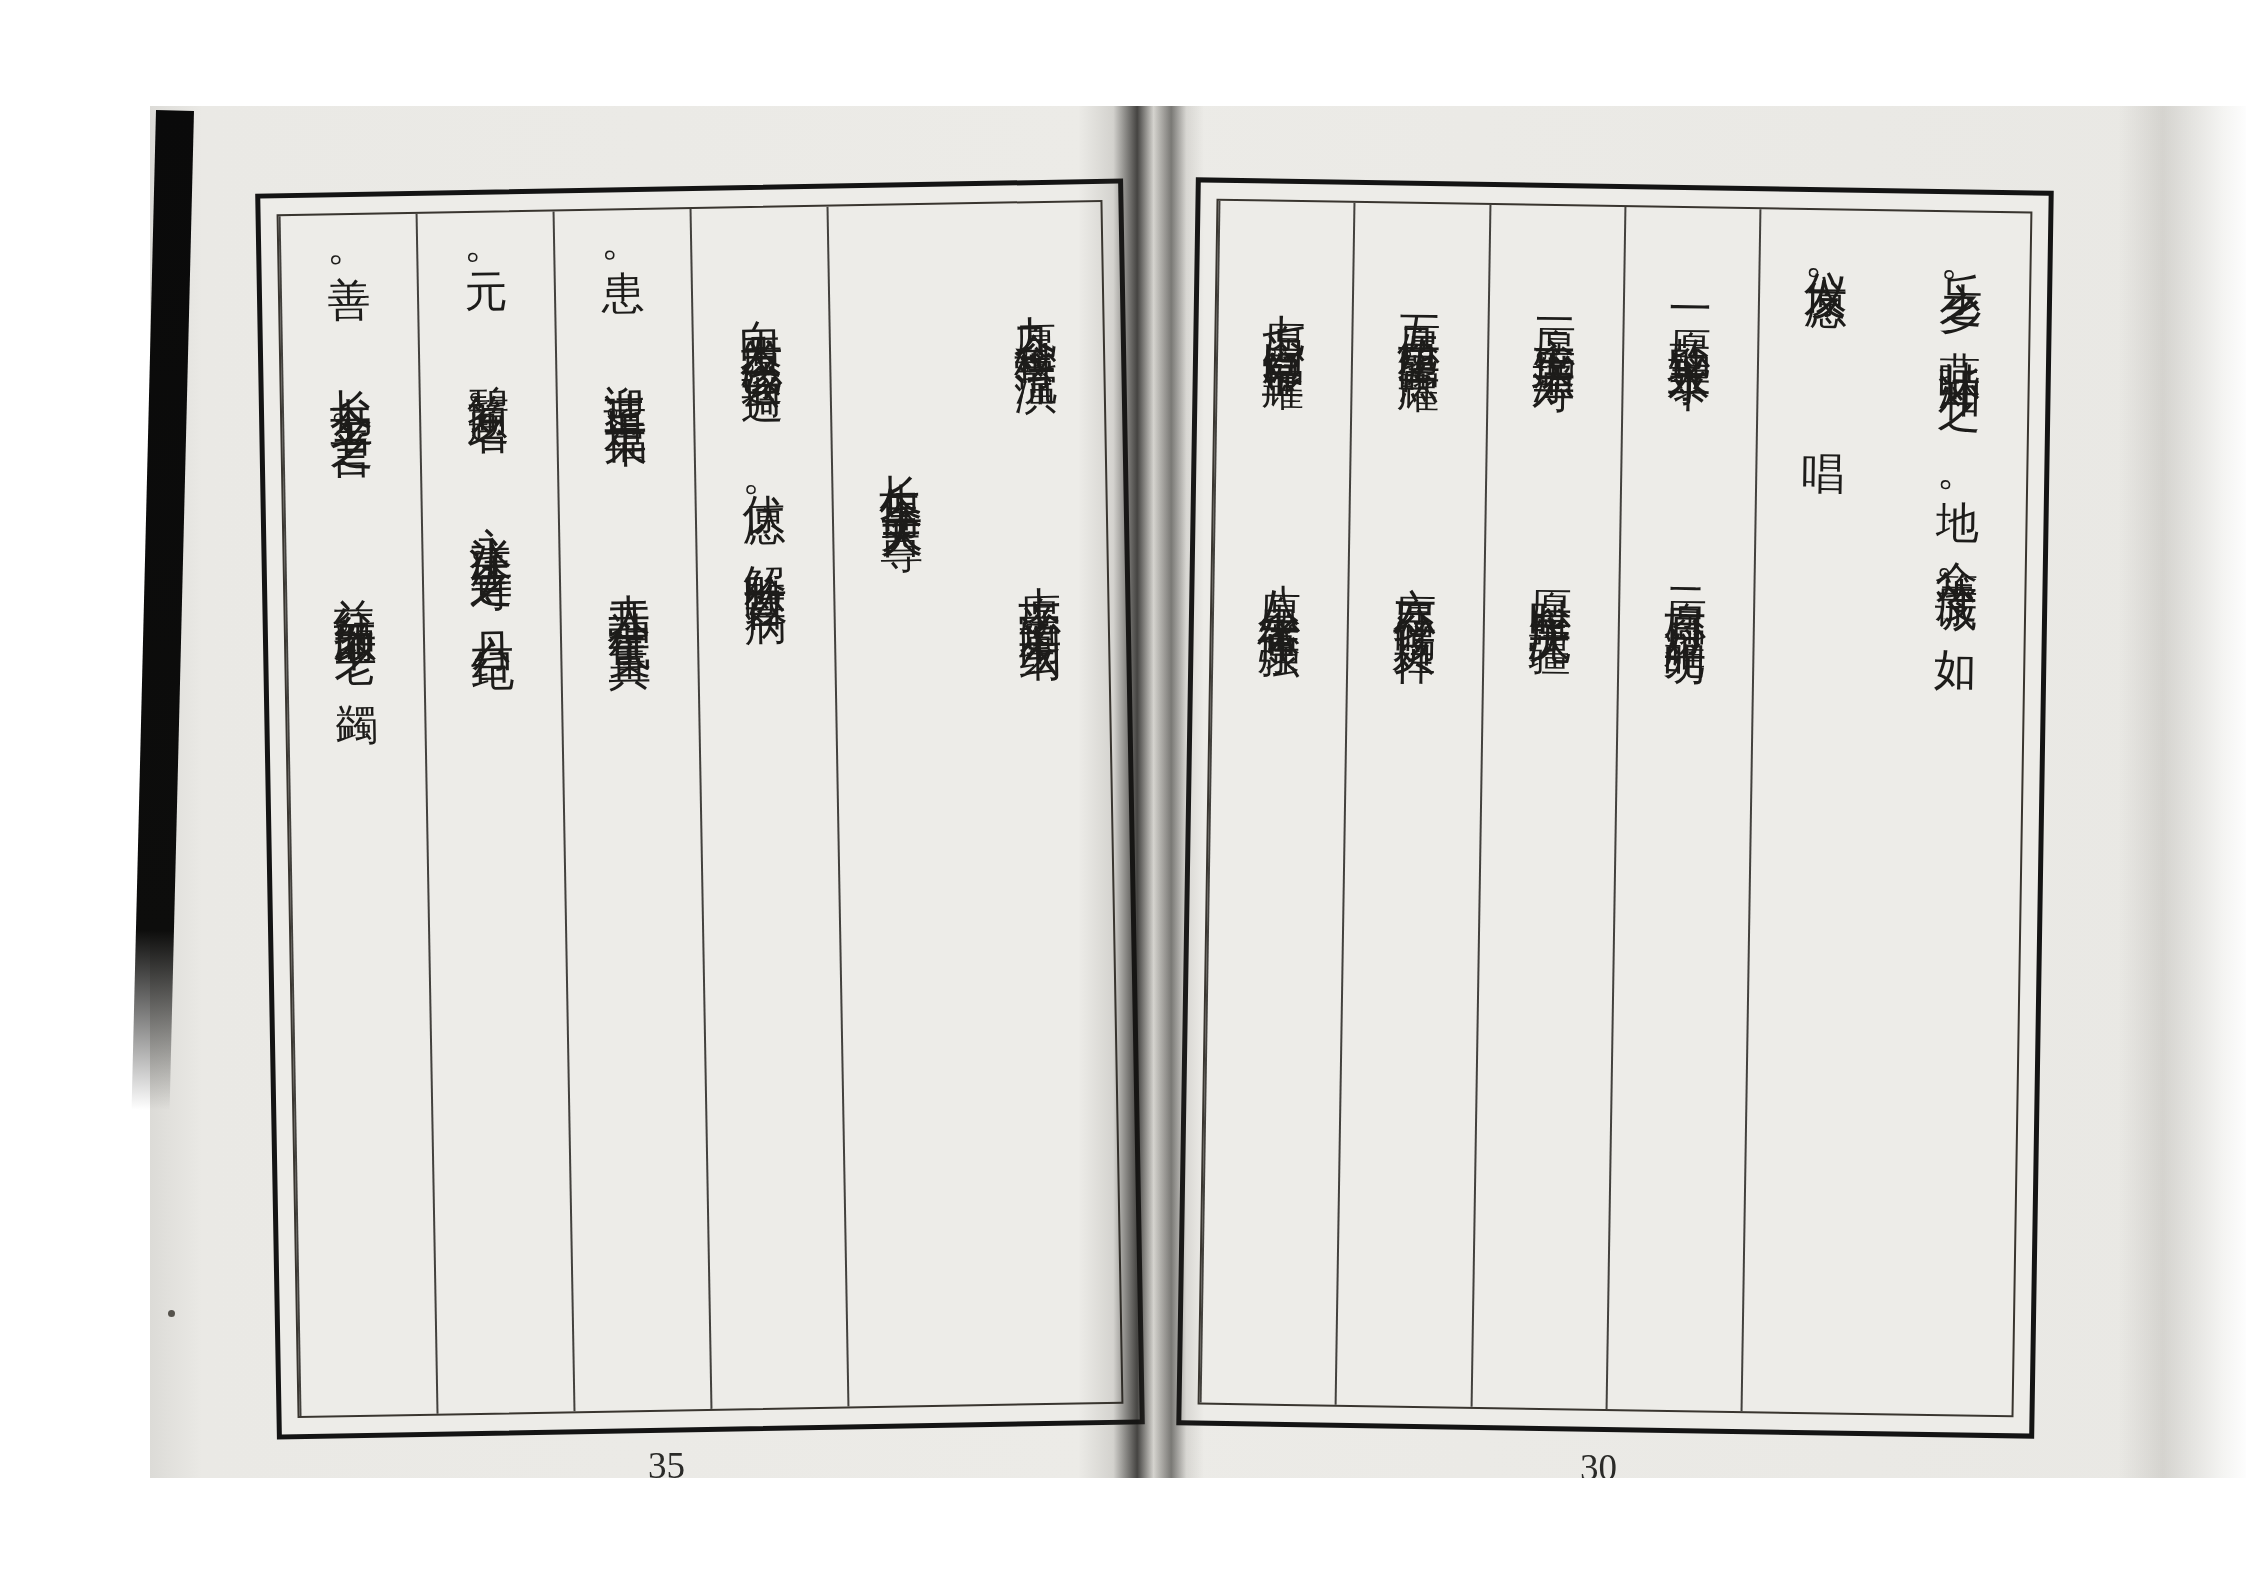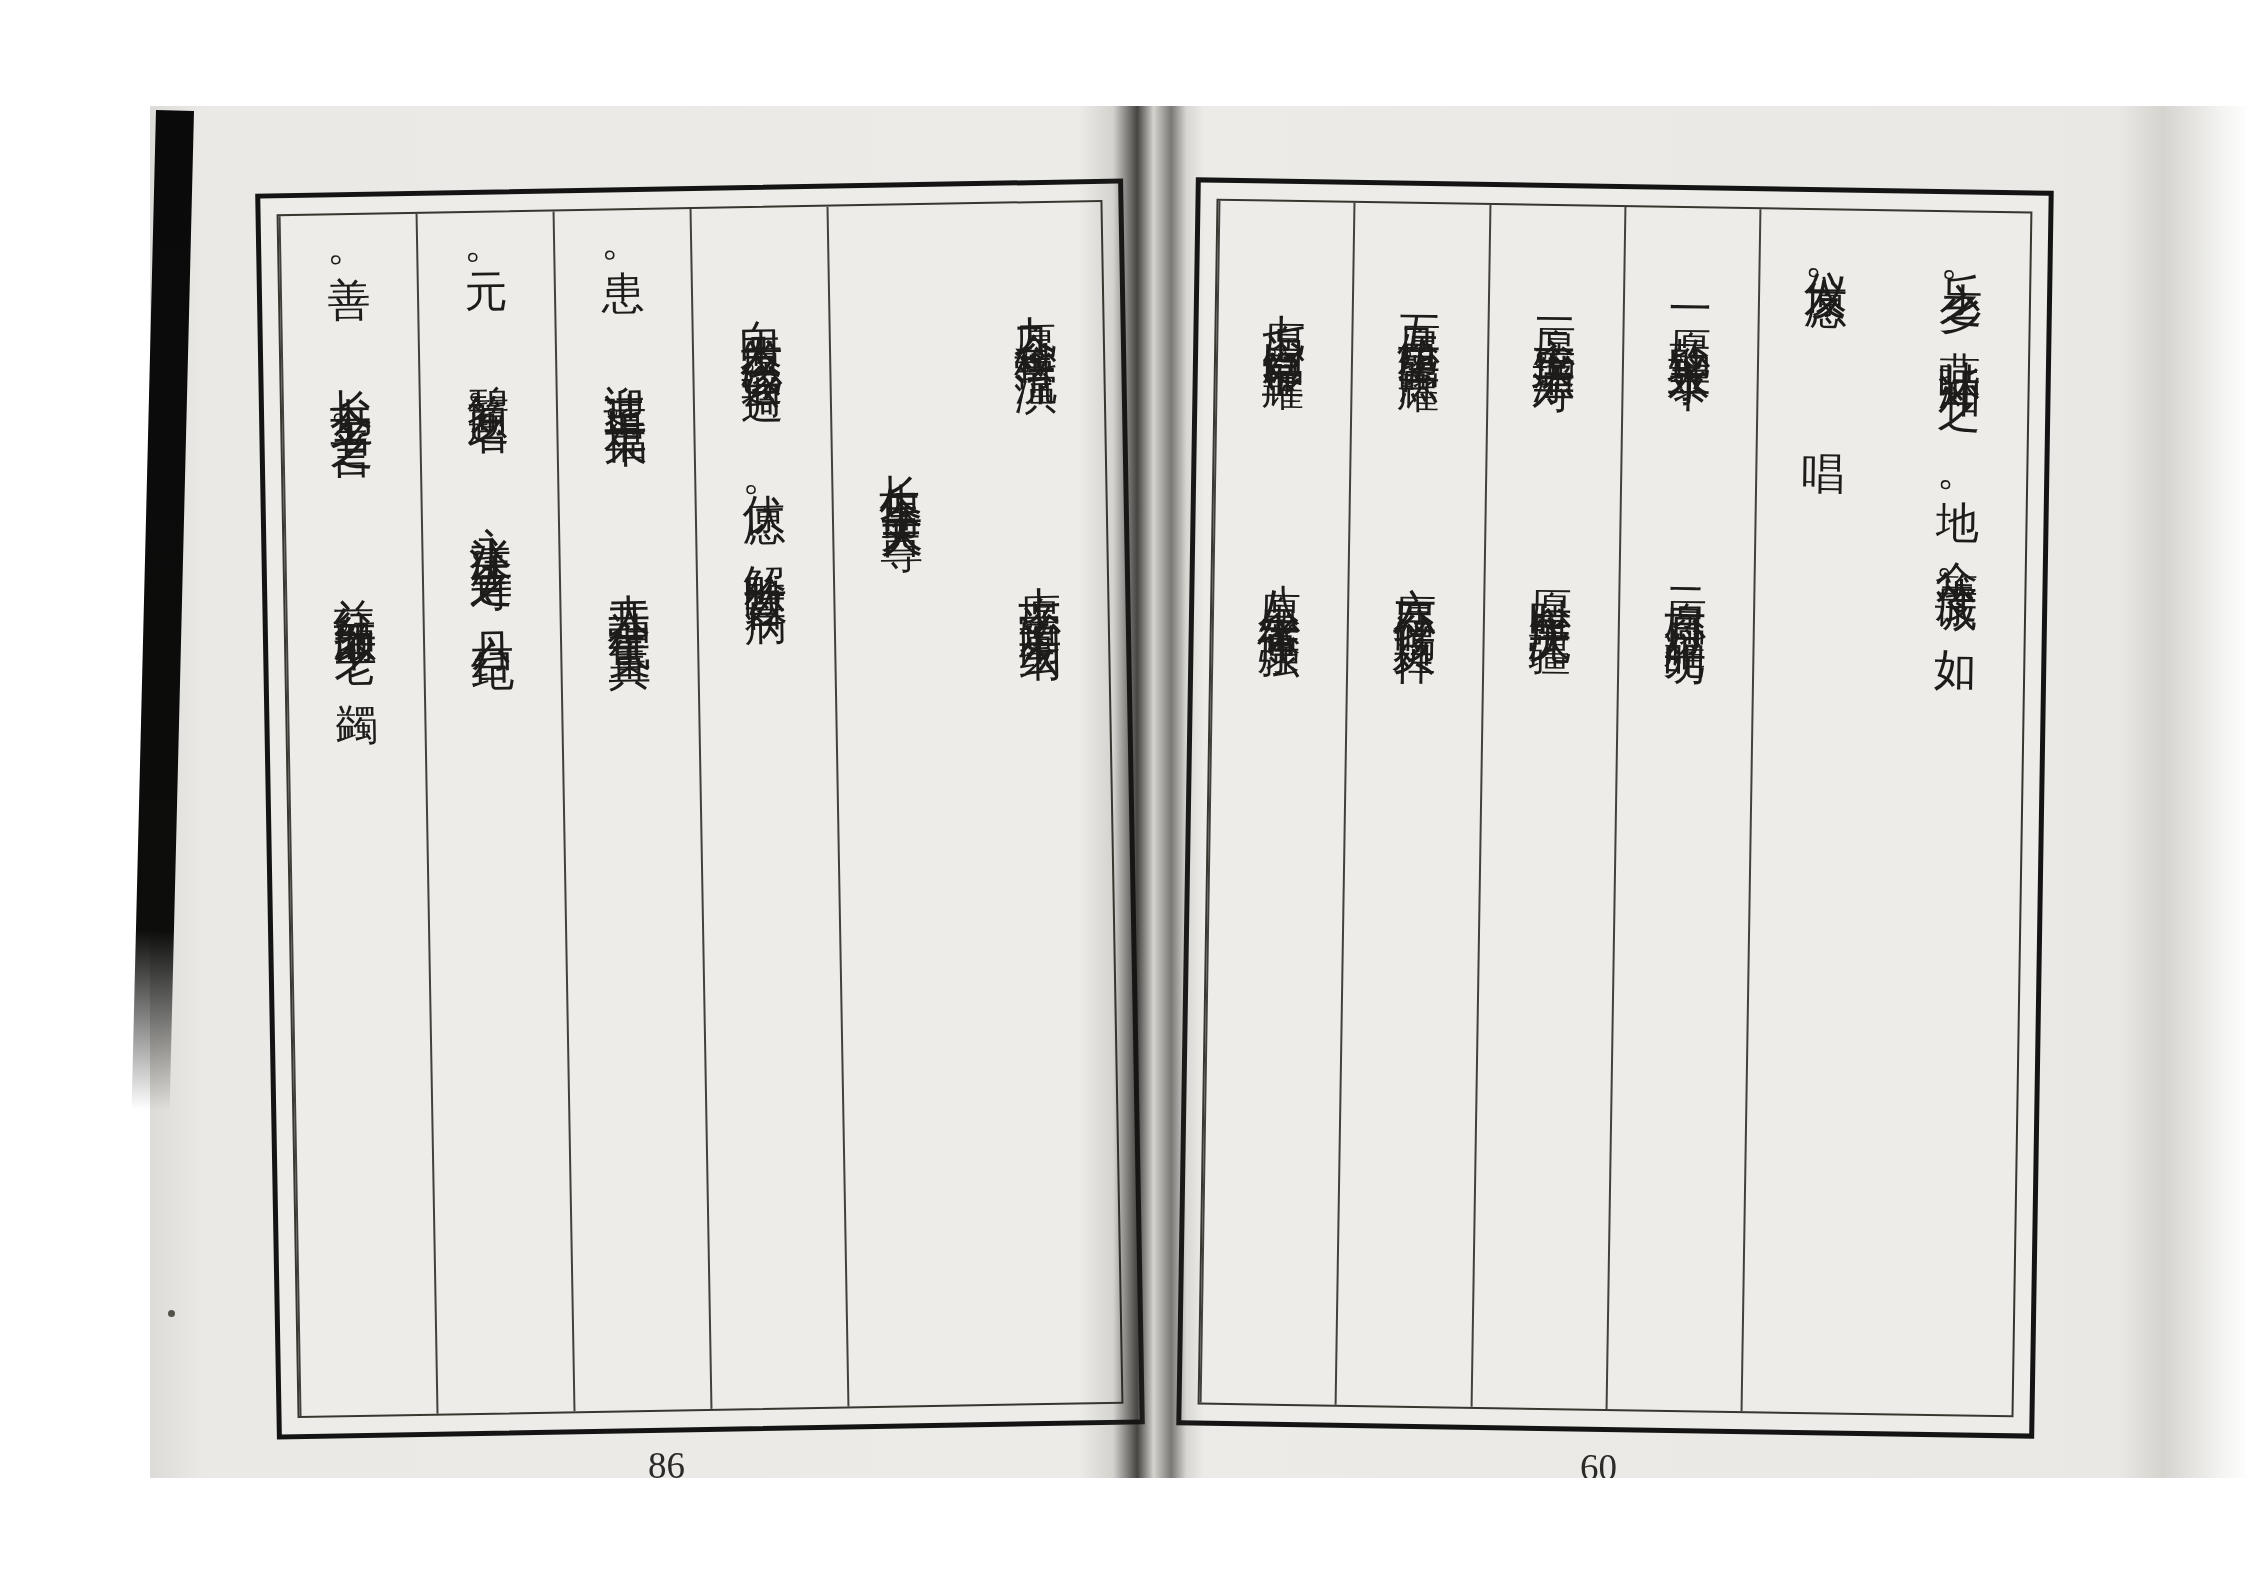--- a/index.html
+++ b/index.html
@@ -91,16 +91,16 @@
     <div class="col">　三愿主席增添寿。　　　愿时序庆无疆。</div>
     <div class="col">　五愿伍星皆照耀。　　　六愿罗计赐贞祥。</div>
     <div class="col">　七愿门庭常显耀。　　　八愿患者体康强。</div>
   </div>
 </div>
 
 <div class="gutter"></div>
 <div class="right-edge"></div>
 <div class="speck"></div>
 
-<div class="pagenum pagenum-left">86</div>
-<div class="pagenum pagenum-right">60</div>
+<div class="pagenum pagenum-left">35</div>
+<div class="pagenum pagenum-right">30</div>
 
 <div class="scan-bottom"></div>
 
 </body></html>

